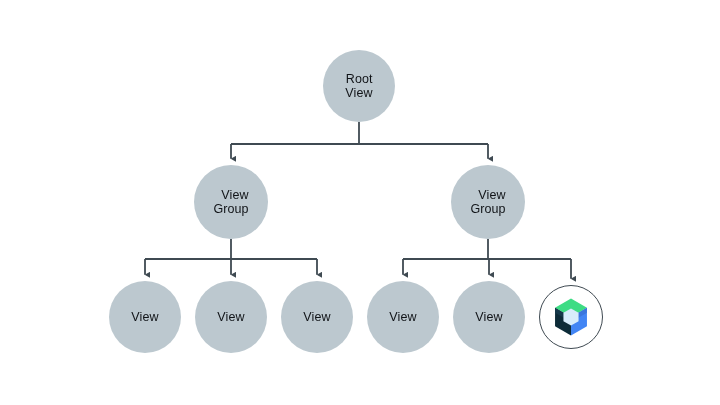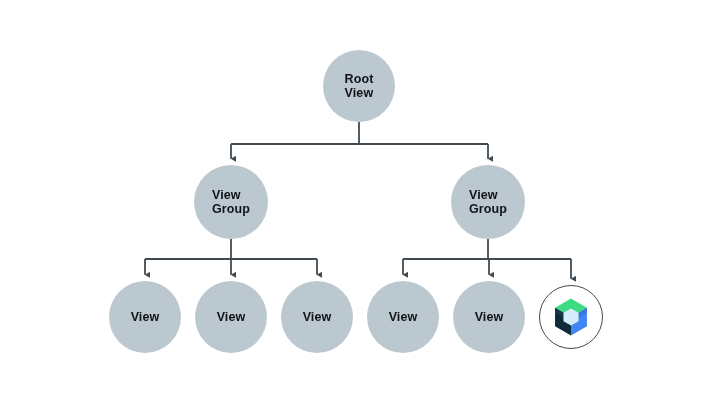--- a/index.html
+++ b/index.html
@@ -23,24 +23,23 @@
     left: 0;
     top: 0;
     width: 720px;
     height: 405px;
   }
   .node {
     position: absolute;
     display: flex;
     align-items: center;
     justify-content: center;
-    text-align: left;
+    text-align: right;
     border-radius: 50%;
     box-sizing: border-box;
-    font-weight: bold;
   }
   .node-fill {
     background: #bcc8cf;
   }
   .node-outline {
     background: #ffffff;
     border: 1.6px solid #3f4a52;
   }
   .node-label {
     font-family: "Liberation Sans", sans-serif;

